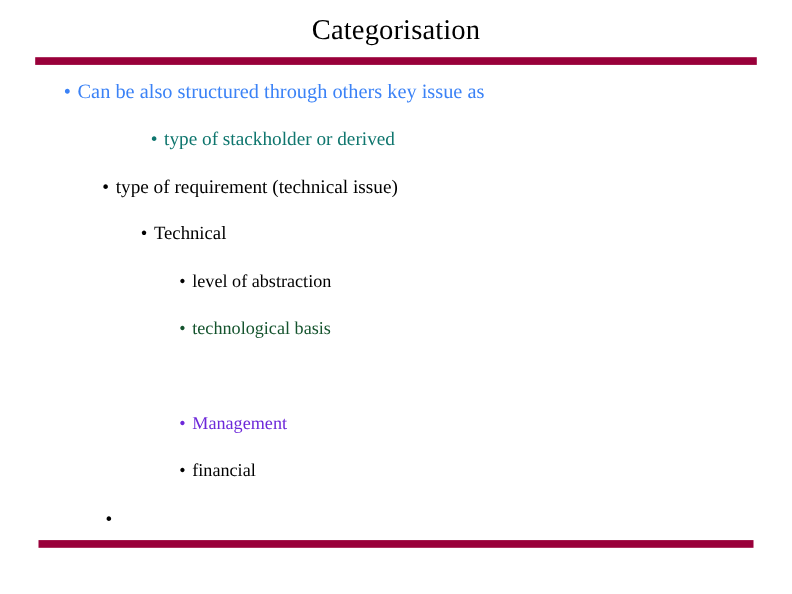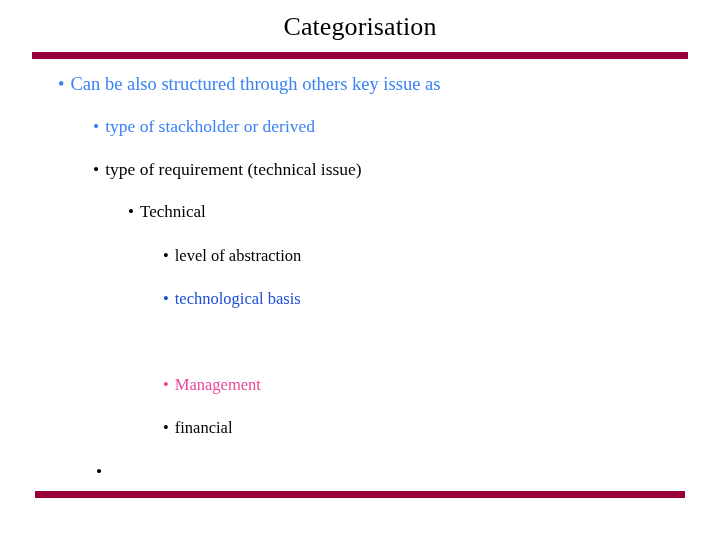--- a/index.html
+++ b/index.html
@@ -117,42 +117,42 @@
   <div class="slide-title" style="color: rgb(0, 0, 0);">Categorisation</div>
 
   <div class="rule rule-top" style="background: rgb(153, 0, 58);"></div>
 
   <div class="body-area">
 
     <div class="bullet-line lvl-1" id="line-0" style="color: #3b82f6;">
       <span class="marker">•</span><span class="bullet-text">Can be also structured through others key issue as</span>
     </div>
 
-    <div class="bullet-line lvl-2" id="line-1" style="color: #3b82f6;">
+    <div class="bullet-line lvl-2" id="line-1" style="color: #0f766e; margin-left: 44px;">
       <span class="marker">•</span><span class="bullet-text">type of stackholder or derived</span>
     </div>
 
     <div class="bullet-line lvl-2" id="line-2" style="color: rgb(0, 0, 0);">
       <span class="marker">•</span><span class="bullet-text">type of requirement (technical issue)</span>
     </div>
 
     <div class="bullet-line lvl-4" id="line-4" style="color: rgb(0, 0, 0);">
       <span class="marker">•</span><span class="bullet-text">level of abstraction</span>
     </div>
 
     <div class="bullet-line lvl-3" id="line-3" style="color: rgb(0, 0, 0);">
       <span class="marker">•</span><span class="bullet-text">Technical</span>
     </div>
 
-    <div class="bullet-line lvl-4" id="line-5" style="color: #1d4ed8;">
+    <div class="bullet-line lvl-4" id="line-5" style="color: #14532d;">
       <span class="marker">•</span><span class="bullet-text">technological basis</span>
     </div>
 
 
-    <div class="bullet-line lvl-4" id="line-7" style="color: #ec4899;">
+    <div class="bullet-line lvl-4" id="line-7" style="color: #6d28d9;">
       <span class="marker">•</span><span class="bullet-text">Management</span>
     </div>
 
     <div class="bullet-line lvl-4" id="line-8" style="color: #000000;">
       <span class="marker">•</span><span class="bullet-text">financial</span>
     </div>
 
     <div class="bullet-line lvl-2 empty-bullet" id="line-9" style="color: rgb(0, 0, 0);">
       <span class="marker">•</span><span class="bullet-text"></span>
     </div>

